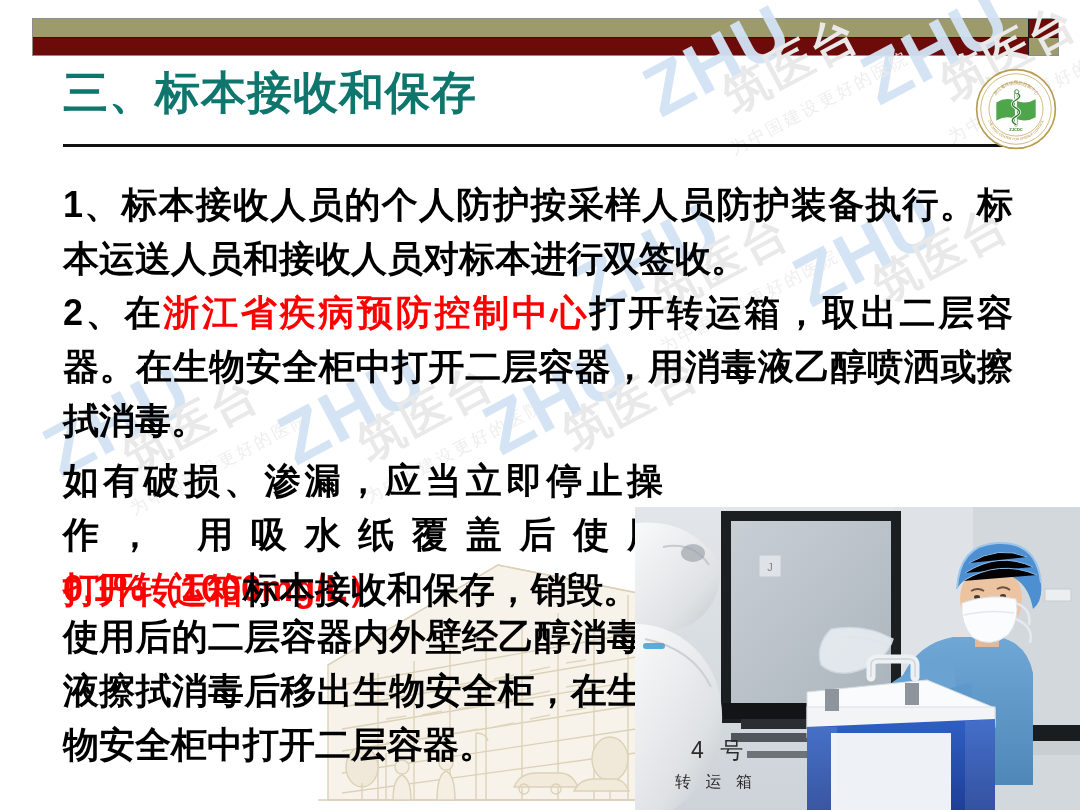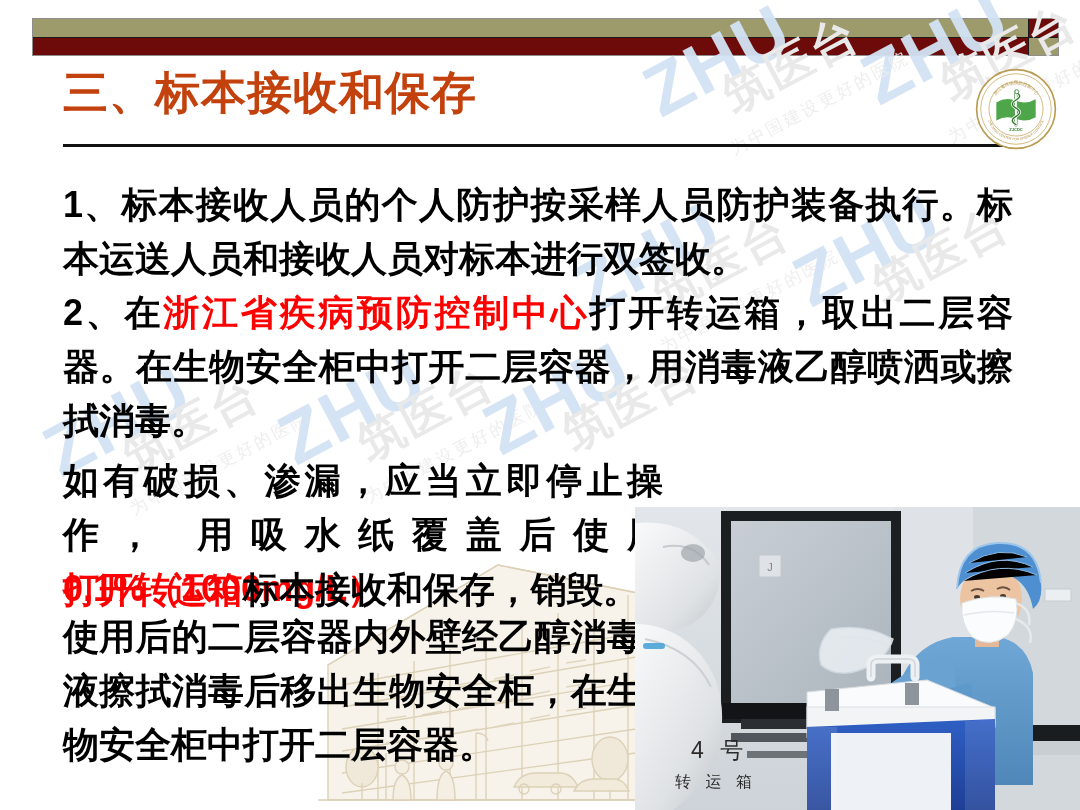--- a/index.html
+++ b/index.html
@@ -40,21 +40,21 @@
   .c-dred  { background: #6d0b0b; }
 
   
   .title {
     position: absolute;
     left: 63px;
     top: 68px;
     font-family: "Liberation Sans", "DejaVu Sans", sans-serif;
     font-size: 45px;
     font-weight: bold;
-    color: #c2410c;
+    color: #0f766e;
     letter-spacing: 1px;
     white-space: nowrap;
     line-height: 1.1;
   }
   .title-rule {
     position: absolute;
     left: 63px;
     top: 144px;
     width: 944px;
     height: 0;

